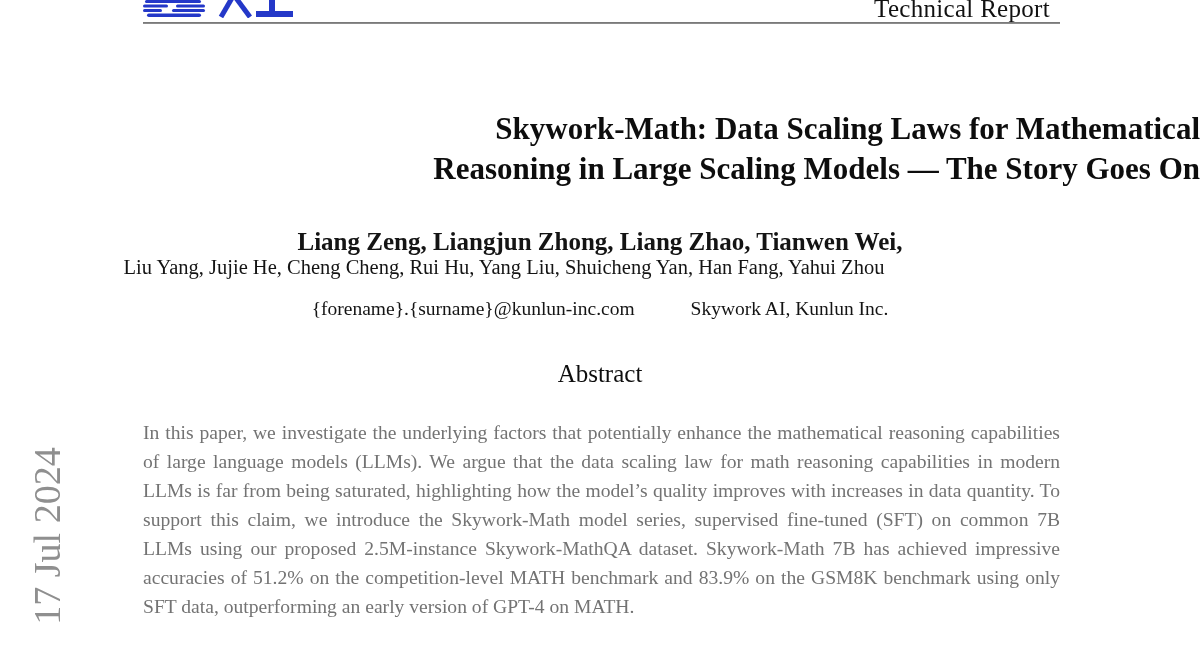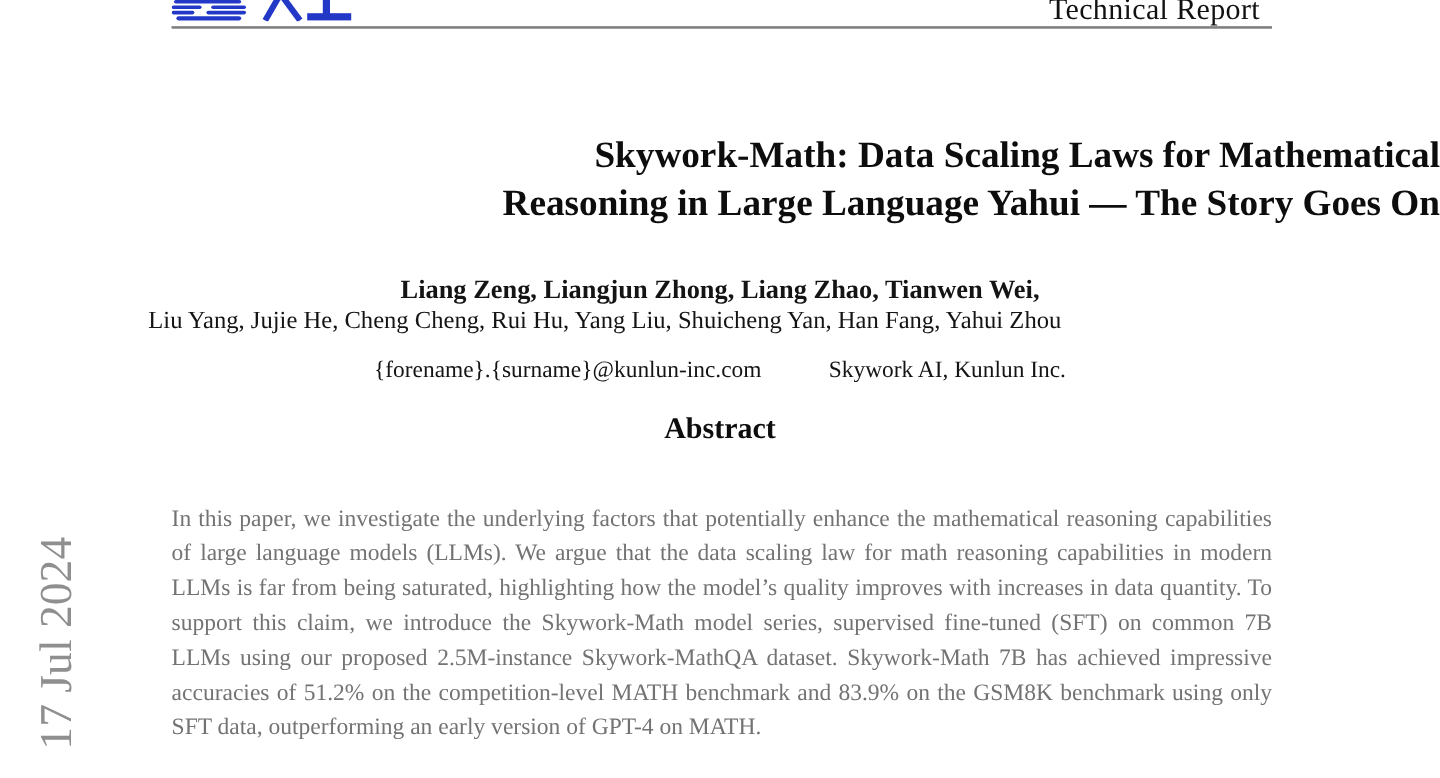--- a/index.html
+++ b/index.html
@@ -34,40 +34,40 @@
     position: absolute; left: 0; top: 109px; width: 1200px;
     text-align: right;
     font-weight: bold; font-size: 31px; line-height: 40px;
     color: #0d0d0d;
   }
   .title .tline { display: block; }
 
   
   .authors-bold {
     position: absolute; left: 0; top: 228px; width: 1200px;
-    text-align: center; font-weight: bold; font-size: 22px;
+    text-align: center; font-weight: bold; font-size: 25px;
     white-space: nowrap;
   }
   .authors-plain {
     position: absolute; left: 0; top: 256px; width: 1008px;
     text-align: center; font-size: 20.5px;
     white-space: nowrap;
   }
 
   
   .contact {
     position: absolute; left: 0; top: 298px; width: 1200px;
     display: flex; justify-content: center; gap: 56px;
     font-size: 19.5px;
   }
 
   
   .abstract-heading {
-    position: absolute; left: 0; top: 344px; width: 1200px;
-    text-align: center; font-weight: bold; font-size: 25px;
+    position: absolute; left: 0; top: 360px; width: 1200px;
+    text-align: center; font-weight: normal; font-size: 25px;
     color: #0d0d0d;
   }
   .abstract-text {
     position: absolute; left: 143px; top: 418px; width: 917px;
     font-size: 19.6px; line-height: 29px;
     text-align: justify;
     color: #737373;
   }
 
   
@@ -110,21 +110,21 @@
       </g>
     </svg>
   </div>
 
   <div class="report-type">Technical Report</div>
 
   <div class="header-rule"></div>
 
   <h1 class="title">
     <span class="tline">Skywork-Math: Data Scaling Laws for Mathematical</span>
-    <span class="tline">Reasoning in Large Language Yahui — The Story Goes On</span>
+    <span class="tline">Reasoning in Large Scaling Models — The Story Goes On</span>
   </h1>
 
   <div class="authors-bold">Liang Zeng, Liangjun Zhong, Liang Zhao, Tianwen Wei,</div>
   <div class="authors-plain">Liu Yang, Jujie He, Cheng Cheng, Rui Hu, Yang Liu, Shuicheng Yan, Han Fang, Yahui Zhou</div>
 
   <div class="contact">
     <span>{forename}.{surname}@kunlun-inc.com</span>
     <span>Skywork AI, Kunlun Inc.</span>
   </div>
 

